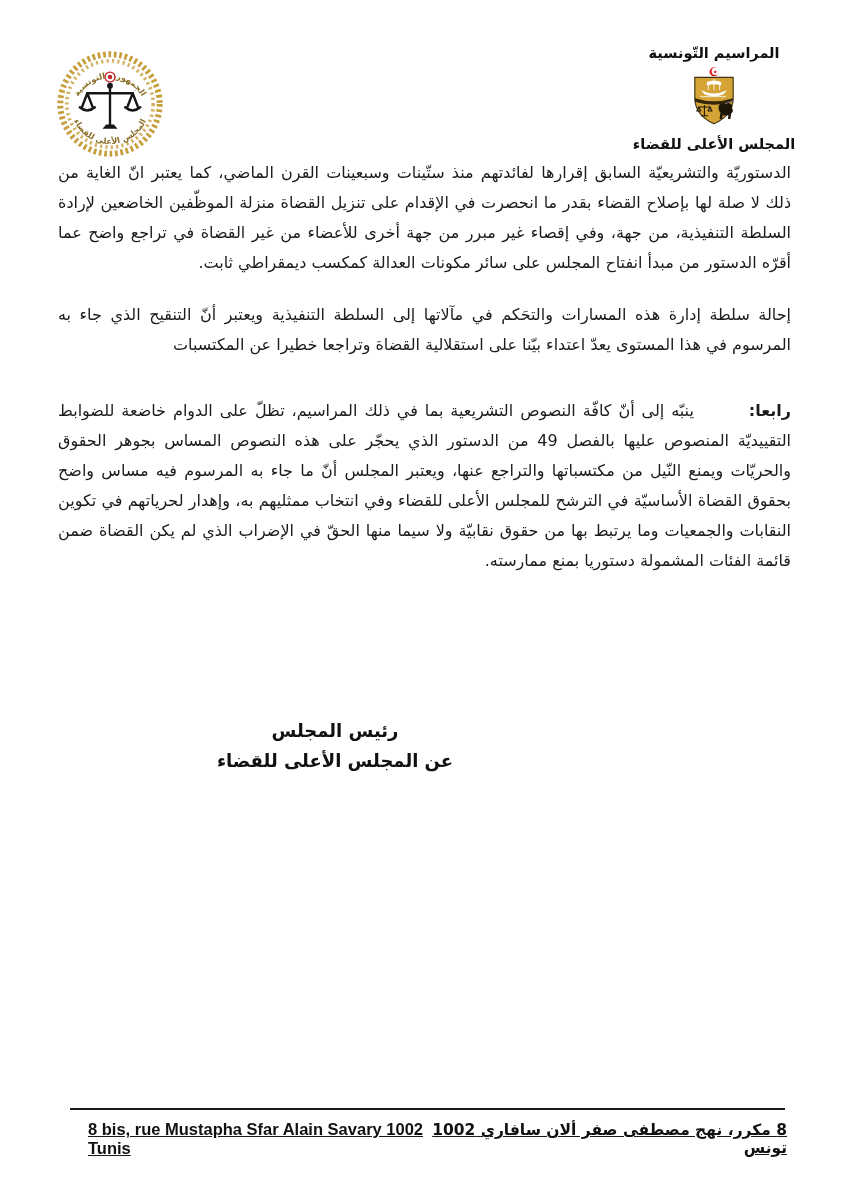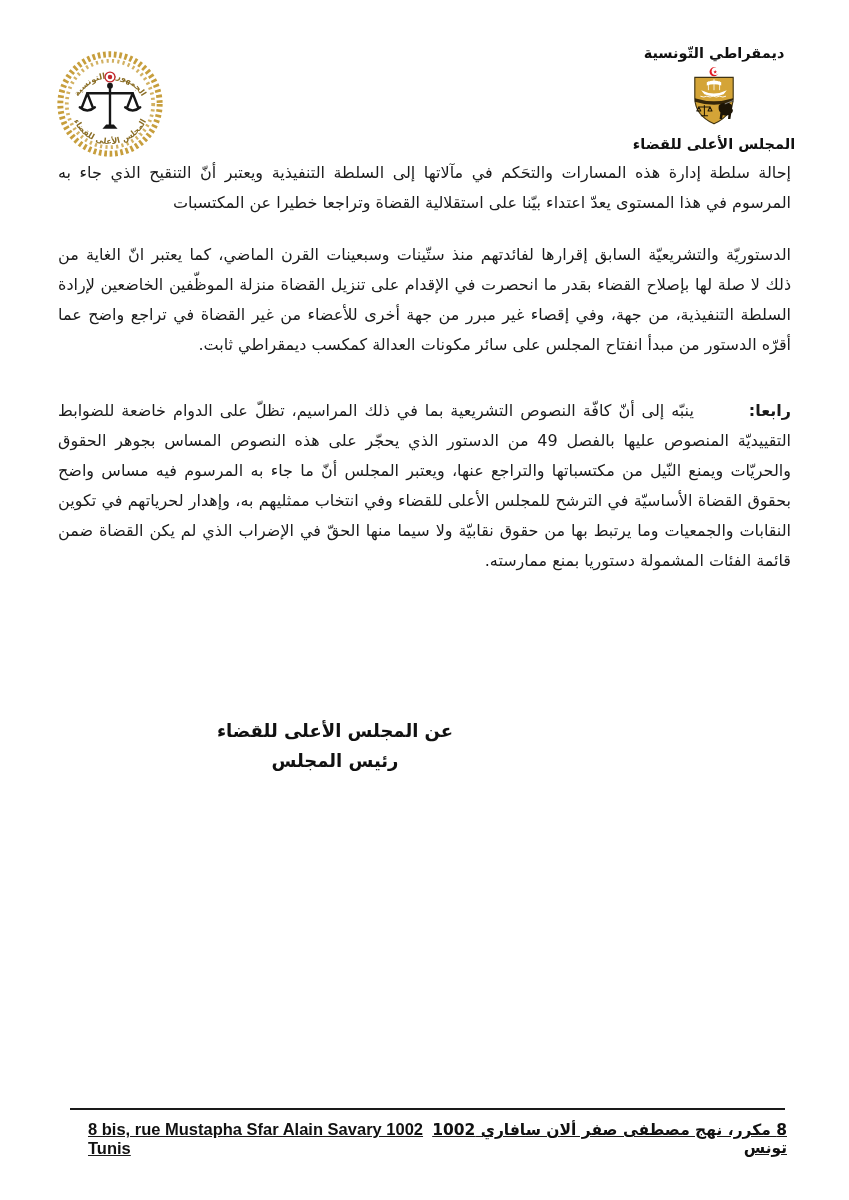--- a/index.html
+++ b/index.html
@@ -82,21 +82,21 @@
         <path d="M29,40 L24,53 M29,40 L34,53"></path>
         <path d="M22,53 Q29,59 36,53"></path>
         <path d="M71,40 L66,53 M71,40 L76,53"></path>
         <path d="M64,53 Q71,59 78,53"></path>
         <path d="M43,73 h14 l-3.5,-4 h-7 z" fill="#161616" stroke="none"></path>
       </g>
     </svg>
   </div>
 
   <div class="header-right">
-    <div class="hdr-title">ديمقراطي التّونسية</div>
+    <div class="hdr-title">المراسيم التّونسية</div>
     <div class="coat-wrap">
       <svg viewBox="0 0 60 84" width="48" height="68">
         <g>
           <circle cx="30" cy="8" r="7" fill="#ffffff"></circle>
           <circle cx="30" cy="8" r="5.6" fill="#E11B22"></circle>
           <circle cx="31.8" cy="7.2" r="4.7" fill="#ffffff"></circle>
           <polygon points="31.5,5.6 32.1,7.3 33.9,7.3 32.5,8.4 33,10.1 31.5,9.1 30,10.1 30.5,8.4 29.1,7.3 30.9,7.3" fill="#E11B22"></polygon>
         </g>
         <path d="M6,15 H54 V40 Q54,62 30,73 Q6,62 6,40 Z" stroke="#3F3312" stroke-width="1.4" fill="#D4A437"></path>
         <g>
@@ -116,28 +116,28 @@
         <g>
           <path d="M36,50 c3,-3 6,-4 9,-2 c1.5,-2 4,-2 5,0 c3,1 3.5,4 2.5,6 c2,2 1,5 -1,6 l-1,7 h-3 l0.5,-5 c-2.5,1 -5,1 -7,0 l-1,5 h-3 l1,-8 c-2.5,-2.5 -2.5,-6 -2,-9 z" fill="#1C1405"></path>
           <path d="M44,48 l10,-4" stroke="#8c8c8c" stroke-width="1.1" stroke-linecap="round"></path>
         </g>
       </svg>
     </div>
     <div class="hdr-title">المجلس الأعلى للقضاء</div>
   </div>
 
   <div class="body-text">
+    <p>الدستوريّة والتشريعيّة السابق إقرارها لفائدتهم منذ ستّينات وسبعينات القرن الماضي، كما يعتبر انّ الغاية من ذلك لا صلة لها بإصلاح القضاء بقدر ما انحصرت في الإقدام على تنزيل القضاة منزلة الموظّفين الخاضعين لإرادة السلطة التنفيذية، من جهة، وفي إقصاء غير مبرر من جهة أخرى للأعضاء من غير القضاة في تراجع واضح عما أقرّه الدستور من مبدأ انفتاح المجلس على سائر مكونات العدالة كمكسب ديمقراطي ثابت.</p>
     <p>إحالة سلطة إدارة هذه المسارات والتحَكم في مآلاتها إلى السلطة التنفيذية ويعتبر أنّ التنقيح الذي جاء به المرسوم في هذا المستوى يعدّ اعتداء بيّنا على استقلالية القضاة وتراجعا خطيرا عن المكتسبات</p>
-    <p>الدستوريّة والتشريعيّة السابق إقرارها لفائدتهم منذ ستّينات وسبعينات القرن الماضي، كما يعتبر انّ الغاية من ذلك لا صلة لها بإصلاح القضاء بقدر ما انحصرت في الإقدام على تنزيل القضاة منزلة الموظّفين الخاضعين لإرادة السلطة التنفيذية، من جهة، وفي إقصاء غير مبرر من جهة أخرى للأعضاء من غير القضاة في تراجع واضح عما أقرّه الدستور من مبدأ انفتاح المجلس على سائر مكونات العدالة كمكسب ديمقراطي ثابت.</p>
     <p class="para-3"><span class="lead-bold">رابعا:</span><span> ينبّه إلى أنّ كافّة النصوص التشريعية بما في ذلك المراسيم، تظلّ على الدوام خاضعة للضوابط التقييديّة المنصوص عليها بالفصل 49 من الدستور الذي يحجّر على هذه النصوص المساس بجوهر الحقوق والحريّات ويمنع النّيل من مكتسباتها والتراجع عنها، ويعتبر المجلس أنّ ما جاء به المرسوم فيه مساس واضح بحقوق القضاة الأساسيّة في الترشح للمجلس الأعلى للقضاء وفي انتخاب ممثليهم به، وإهدار لحرياتهم في تكوين النقابات والجمعيات وما يرتبط بها من حقوق نقابيّة ولا سيما منها الحقّ في الإضراب الذي لم يكن القضاة ضمن قائمة الفئات المشمولة دستوريا بمنع ممارسته.</span></p>
   </div>
 
   <div class="signature">
+    <div>رئيس المجلس</div>
     <div>عن المجلس الأعلى للقضاء</div>
-    <div>رئيس المجلس</div>
   </div>
 
   <div class="footer-rule"></div>
   <div class="footer">
     <span class="footer-latin">8 bis, rue Mustapha Sfar Alain Savary 1002 Tunis</span>
     <span class="footer-arabic">8 مكرر، نهج مصطفى صفر ألان سافاري 1002 تونس</span>
   </div>
 
 </div>
 

